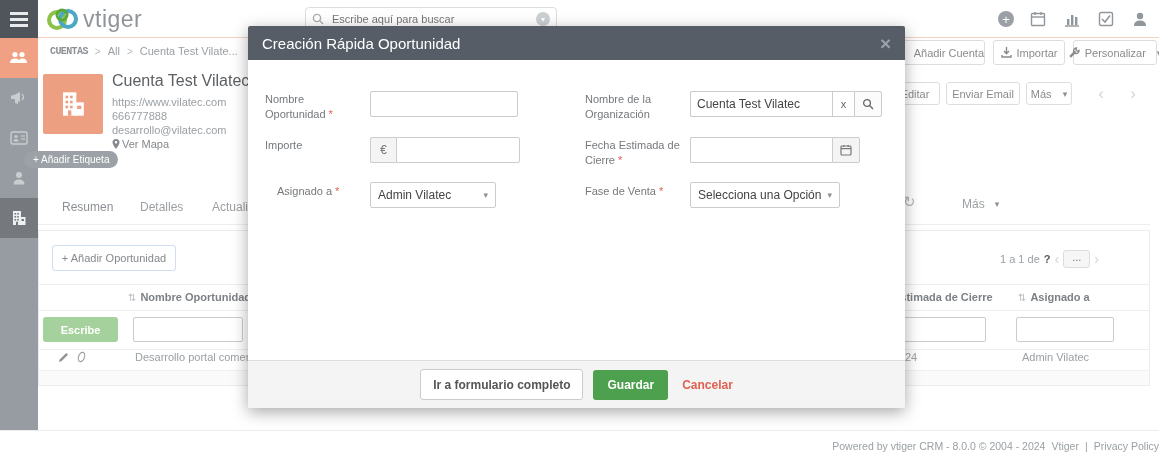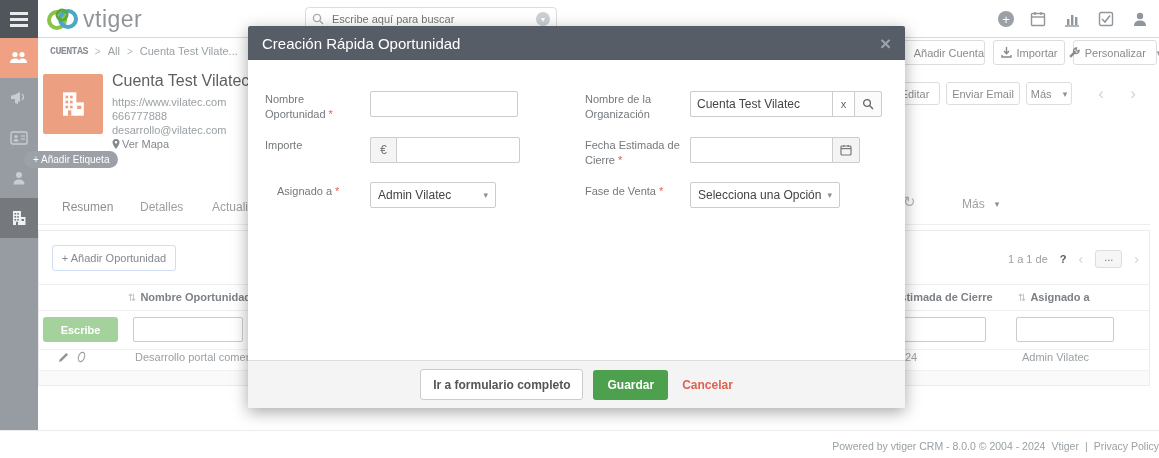--- a/index.html
+++ b/index.html
@@ -233,21 +233,21 @@
   <span class="abs" style="left:903px;top:193px;font-size:15px;color:#b5babe;cursor:pointer;">↻</span>
   <div class="abs" style="left:962px;top:197px;display:flex;align-items:center;gap:4px;cursor:pointer;">
     <span style="font-size:12px;color:#9b9fa3;">Más</span>
     <span class="caret">▾</span>
   </div>
 
   <div class="abs" style="left:38px;top:230px;width:1112px;height:156px;background:#fff;border:1px solid #ececec;"></div>
 
   <div class="abs btn" style="left:52px;top:245px;width:124px;height:26px;border-color:#cfdef0;color:#86898d;">+ Añadir Oportunidad</div>
 
-  <div class="abs" style="left:1000px;top:248px;height:22px;display:flex;align-items:center;gap:12px;margin-left:8px;">
+  <div class="abs" style="left:1000px;top:248px;height:22px;display:flex;align-items:center;gap:4px;">
     <span style="font-size:11px;color:#9aa0a4;">1 a 1 de</span>
     <span style="font-size:11px;color:#55595d;font-weight:bold;">?</span>
     <span class="ghost" style="font-size:14px;cursor:pointer;">‹</span>
     <span style="border:1px solid #ddd;background:#f6f6f6;border-radius:3px;padding:1px 8px 5px 8px;font-size:11px;color:#777;line-height:10px;cursor:pointer;">...</span>
     <span class="ghost" style="font-size:14px;cursor:pointer;">›</span>
   </div>
 
   <div class="abs" style="left:39px;top:284px;width:1110px;height:1px;background:#eee;"></div>
   <div class="abs" style="left:128px;top:291px;display:flex;align-items:center;cursor:pointer;">
     <span class="sorticon">⇅</span>

